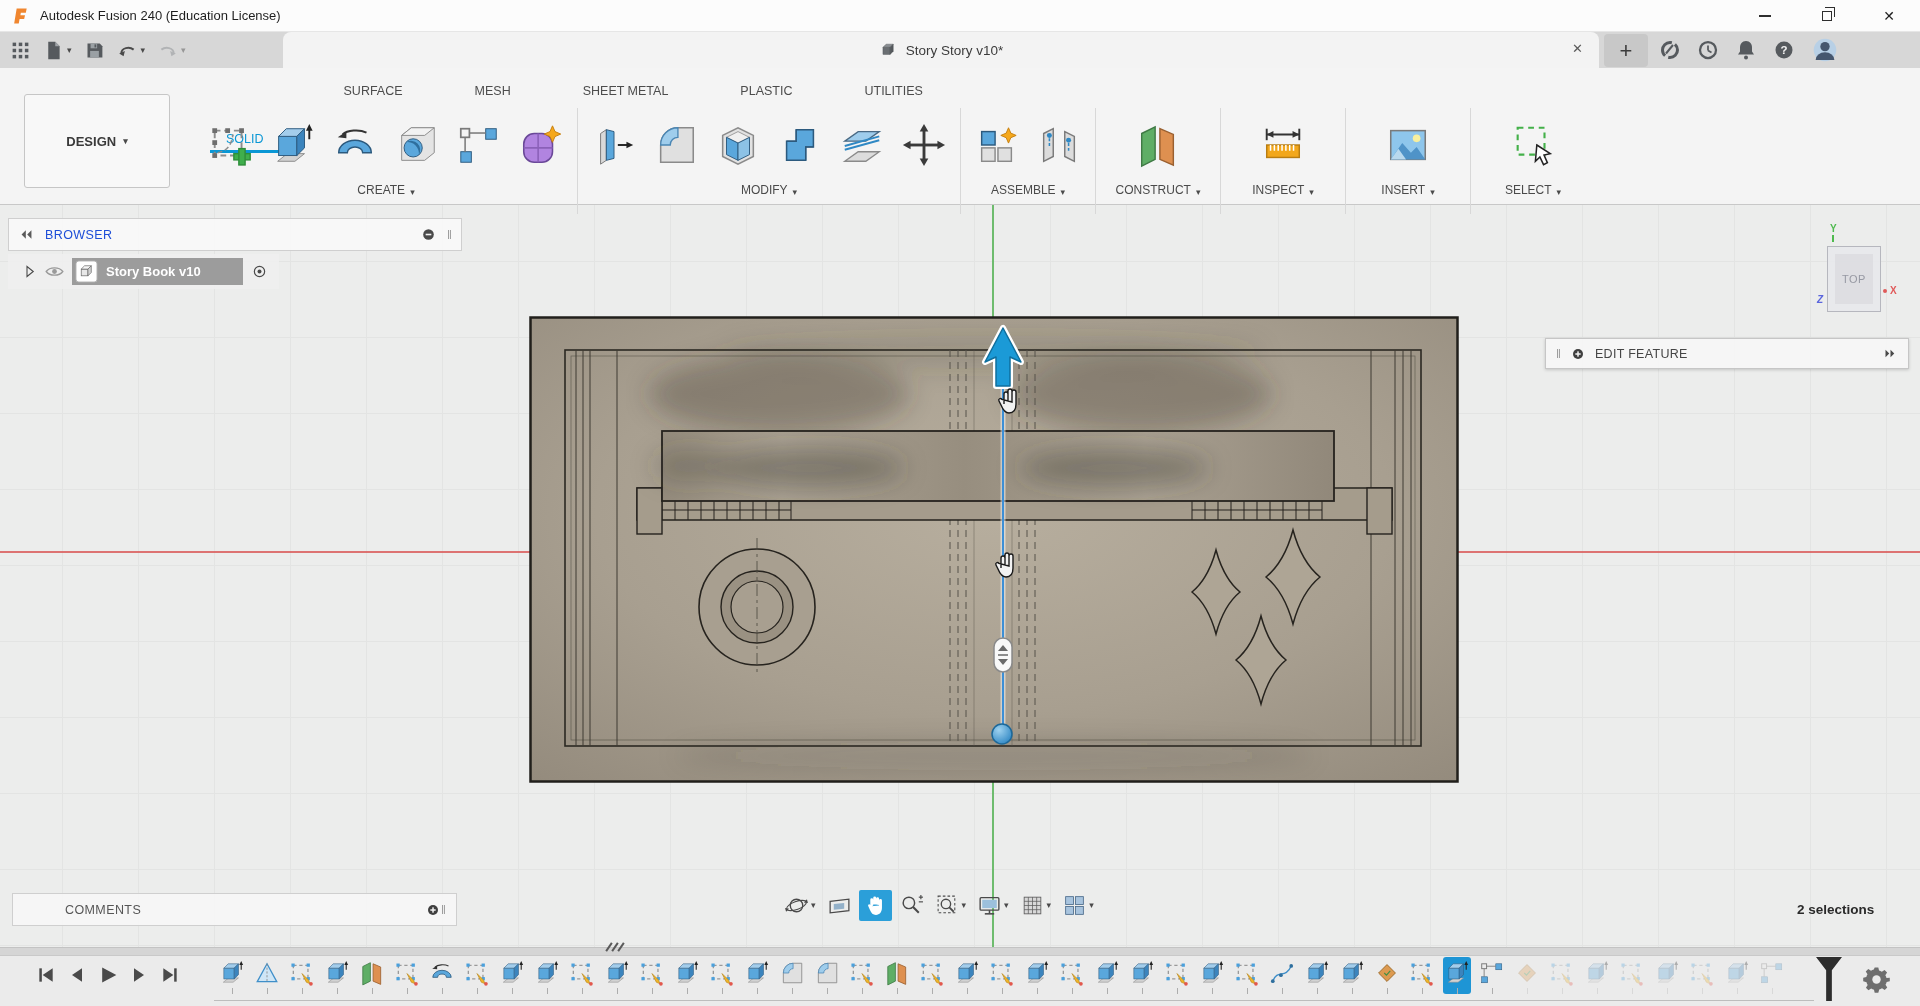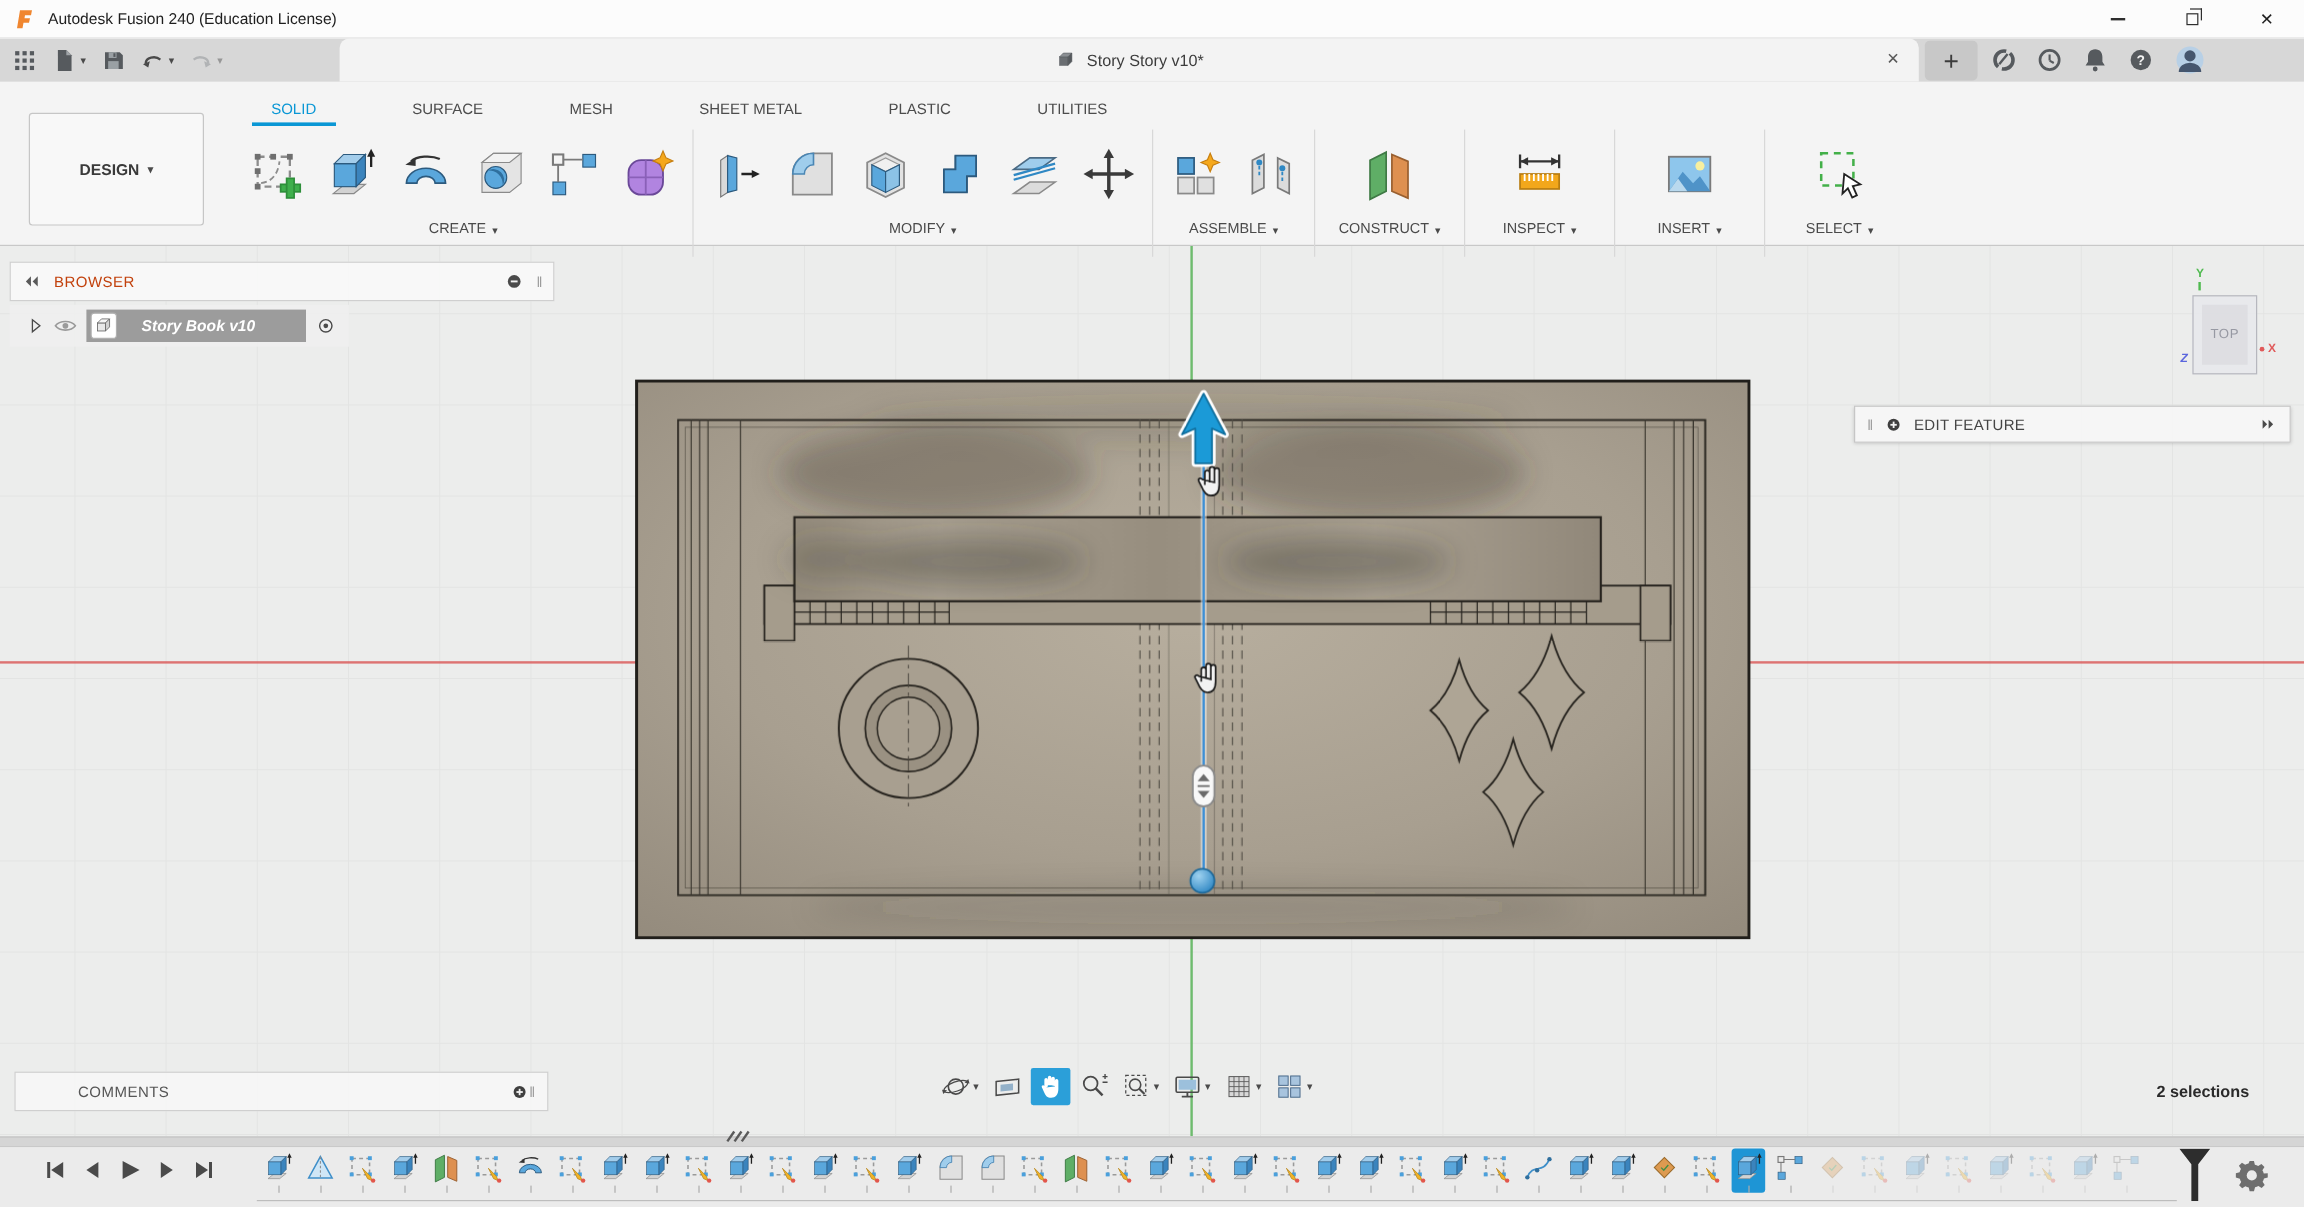--- a/index.html
+++ b/index.html
@@ -33,21 +33,21 @@
   .new-tab { position:absolute; left:1604px; top:2px; width:44px; height:33px; background:#c8c8c8; border-radius:4px; display:flex; align-items:center; justify-content:center; font-size:22px; color:#3c3c3c; }
   .qat-right { position:absolute; left:1658px; top:0; height:36px; display:flex; align-items:center; gap:14px; }
   .qat-right .icon { width:24px; height:24px; }
   .qat-right .icon.profile { width:30px; height:30px; }
 
   
   .ribbon { position:absolute; left:0; top:68px; width:1920px; height:137px; background:#f4f4f4; border-bottom:1px solid #c8c8c8; z-index:8; }
   .design-btn { position:absolute; left:24px; top:26px; width:146px; height:94px; background:#f8f8f8; border:1px solid #c6c6c6; border-radius:3px; display:flex; align-items:center; justify-content:center; gap:7px; font-size:13px; font-weight:bold; color:#3a3a3a; }
   .rtabs { position:absolute; left:210px; top:14px; display:flex; gap:56px; font-size:12.5px; color:#4c4c4c; }
   .rtab { padding:2px 8px 7px; white-space:nowrap; }
-  .rtab.active { color:#0a97d5; border-bottom:3px solid #0a97d5; padding:2px 16px 4px; }
+  .rtab.active { color:#0a97d5; border-bottom:3px solid #0a97d5; padding:2px 16px 4px;margin-top:48px; }
   .rgroups { position:absolute; left:202px; top:40px; display:flex; align-items:flex-start; }
   .rgroup { display:flex; flex-direction:column; align-items:center; }
   .rtools { display:flex; gap:4px; height:74px; align-items:center; }
   .rtool { width:58px; height:66px; display:flex; align-items:center; justify-content:center; }
   .rtool svg { width:46px; height:46px; }
   .rlabel { font-size:12px; color:#4a4a4a; margin-top:1px; display:flex; align-items:flex-end; gap:5px; white-space:nowrap; }
   .rsep { width:1px; background:#d8d8d8; height:106px; margin:0 7px; align-self:flex-start; }
 
   
   .canvas { position:absolute; left:0; top:205px; width:1920px; height:742px; background-color:#ecedec;
@@ -66,27 +66,27 @@
   .ax { position:absolute; font-size:10px; font-weight:bold; }
   .ax-y { left:15px; top:-5px; color:#4fba4f; }
   .ax-y::after { content:''; display:block; width:2px; height:7px; background:#4fba4f; margin:1px auto 0; }
   .ax-x { left:68px; top:57px; color:#e05a5a; display:flex; align-items:center; gap:3px; }
   .ax-x::before { content:''; width:4px; height:4px; background:#e05a5a; border-radius:50%; display:inline-block; }
   .ax-z { left:2px; top:66px; color:#5b66dd; font-style:italic; }
 
   
   .browser-head { position:absolute; left:8px; top:13px; width:454px; height:33px; background:rgba(249,249,249,.93); border:1px solid #cfcfcf; display:flex; align-items:center; gap:10px; padding:0 9px; z-index:5; }
   .browser-head .icon.small { width:17px; height:17px; }
-  .bh-title { font-size:12.5px; color:#c2410c; letter-spacing:.4px; }
+  .bh-title { font-size:12.5px; color:#1d4ed8; letter-spacing:.4px; }
   .spacer { flex:1; }
   .grip { color:#9a9a9a; font-size:12px; }
   .browser-item { position:absolute; left:8px; top:49px; height:35px; display:flex; align-items:center; gap:7px; padding:0 10px 0 14px; background:rgba(239,239,239,.88); z-index:5; }
   .browser-item .icon.exp { width:15px; height:15px; }
   .browser-item .icon.eye { width:21px; height:21px; }
-  .bi-sel { display:flex; align-items:center; gap:20px; background:#9c9c9c; padding:2px 12px 2px 3px;font-style:italic; }
+  .bi-sel { display:flex; align-items:center; gap:8px; background:#9c9c9c; padding:2px 12px 2px 3px; }
   .bi-sel .icon.cube { width:23px; height:23px; }
   .bi-label { color:#fff; font-weight:bold; font-size:13px; padding-right:30px; }
   .browser-item .icon.tgt { width:19px; height:19px; }
 
   
   .edit-feature { position:absolute; left:1545px; top:133px; width:364px; height:31px; background:rgba(246,246,246,.96); border:1px solid #c6c6c6; box-shadow:0 1px 3px rgba(0,0,0,.18); display:flex; align-items:center; gap:9px; padding:0 10px; z-index:5; }
   .edit-feature .icon { width:16px; height:16px; }
   .ef-title { font-size:12.5px; color:#454545; letter-spacing:.3px; }
   .edit-feature .icon.dbl { width:15px; height:15px; }
 

